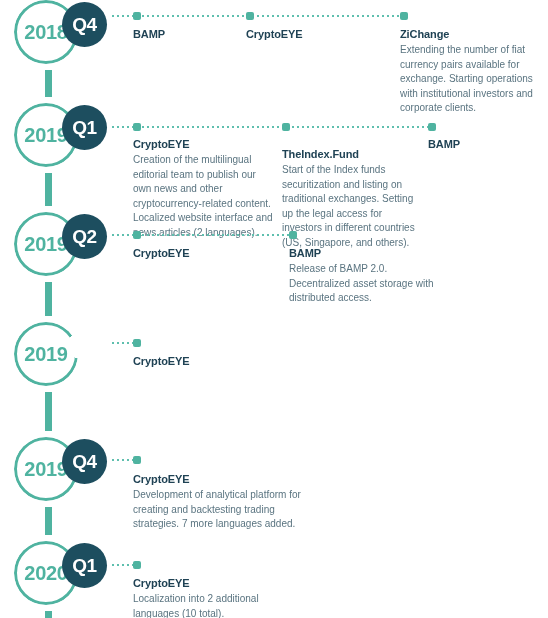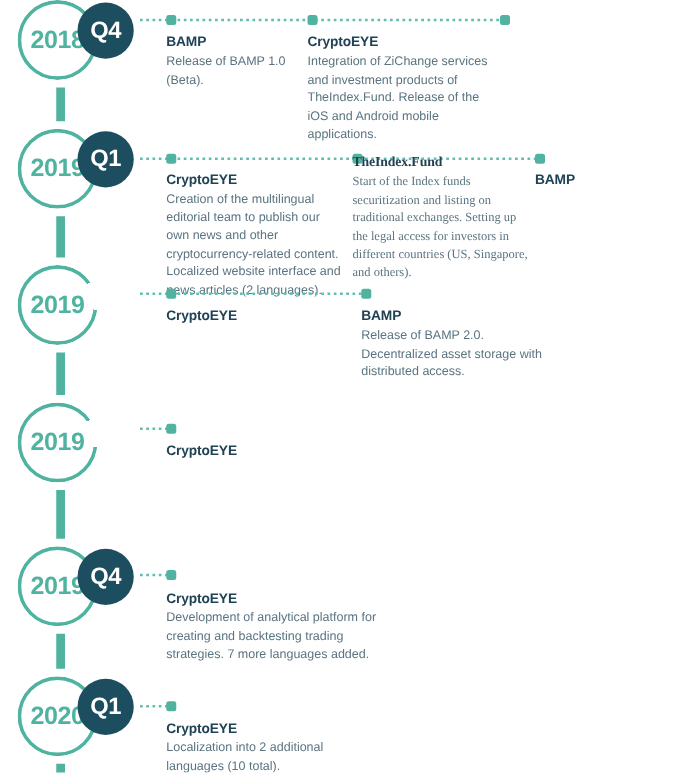--- a/index.html
+++ b/index.html
@@ -81,53 +81,56 @@
       <div class="quarter">Q4</div>
     </div>
     <div class="dotrow" style="top: 11px; left: 112px; width: 299px;">
       <div class="dotline" style="width: 291px;"></div>
       <div class="node" style="left: 21px;"></div>
       <div class="node" style="left: 134px;"></div>
       <div class="node" style="left: 288px;"></div>
     </div>
     <div class="col" style="left: 133px; top: 28px; width: 108px;">
       <h4>BAMP</h4>
-      <p>Release of BAMP 1.0 (Beta).</p>
     </div>
     <div class="col" style="left: 246px; top: 28px; width: 152px;">
       <h4>CryptoEYE</h4>
-      <p>Integration of ZiChange services and investment products of TheIndex.Fund. Release of the iOS and Android mobile applications.</p>
+    </div>
+    <div class="col" style="left: 400px; top: 28px; width: 148px;">
+      <h4>ZiChange</h4>
+      <p>Extending the number of fiat currency pairs available for exchange. Starting operations with institutional investors and corporate clients.</p>
     </div>
     <div class="spine" style="top: 70px; height: 27px;"></div>
     <div class="marker" style="top: 103px;">
       <div class="ring"></div>
       <div class="year">2019</div>
       <div class="quarter">Q1</div>
     </div>
     <div class="dotrow" style="top: 122px; left: 112px; width: 327px;">
       <div class="dotline" style="width: 319px;"></div>
       <div class="node" style="left: 21px;"></div>
       <div class="node" style="left: 170px;"></div>
       <div class="node" style="left: 316px;"></div>
     </div>
     <div class="col" style="left: 133px; top: 138px; width: 140px;">
       <h4>CryptoEYE</h4>
       <p>Creation of the multilingual editorial team to publish our own news and other cryptocurrency-related content. Localized website interface and news articles (2 languages).</p>
     </div>
-    <div class="col" style="left: 282px; top: 124px; width: 142px; font-family: Liberation Serif, serif;">
+    <div class="col" style="left: 282px; top: 148px; width: 142px;">
       <h4>TheIndex.Fund</h4>
       <p>Start of the Index funds securitization and listing on traditional exchanges. Setting up the legal access for investors in different countries (US, Singapore, and others).</p>
     </div>
     <div class="col" style="left: 428px; top: 138px; width: 110px;">
       <h4>BAMP</h4>
     </div>
     <div class="spine" style="top: 173px; height: 33px;"></div>
     <div class="marker" style="top: 212px;">
       <div class="ring"></div>
       <div class="year">2019</div>
+      <div class="quarter">Q2</div>
     </div>
     <div class="dotrow" style="top: 230px; left: 112px; width: 188px;">
       <div class="dotline" style="width: 180px;"></div>
       <div class="node" style="left: 21px;"></div>
       <div class="node" style="left: 177px;"></div>
     </div>
     <div class="col" style="left: 133px; top: 247px; width: 148px;">
       <h4>CryptoEYE</h4>
     </div>
     <div class="col" style="left: 289px; top: 247px; width: 160px;">

